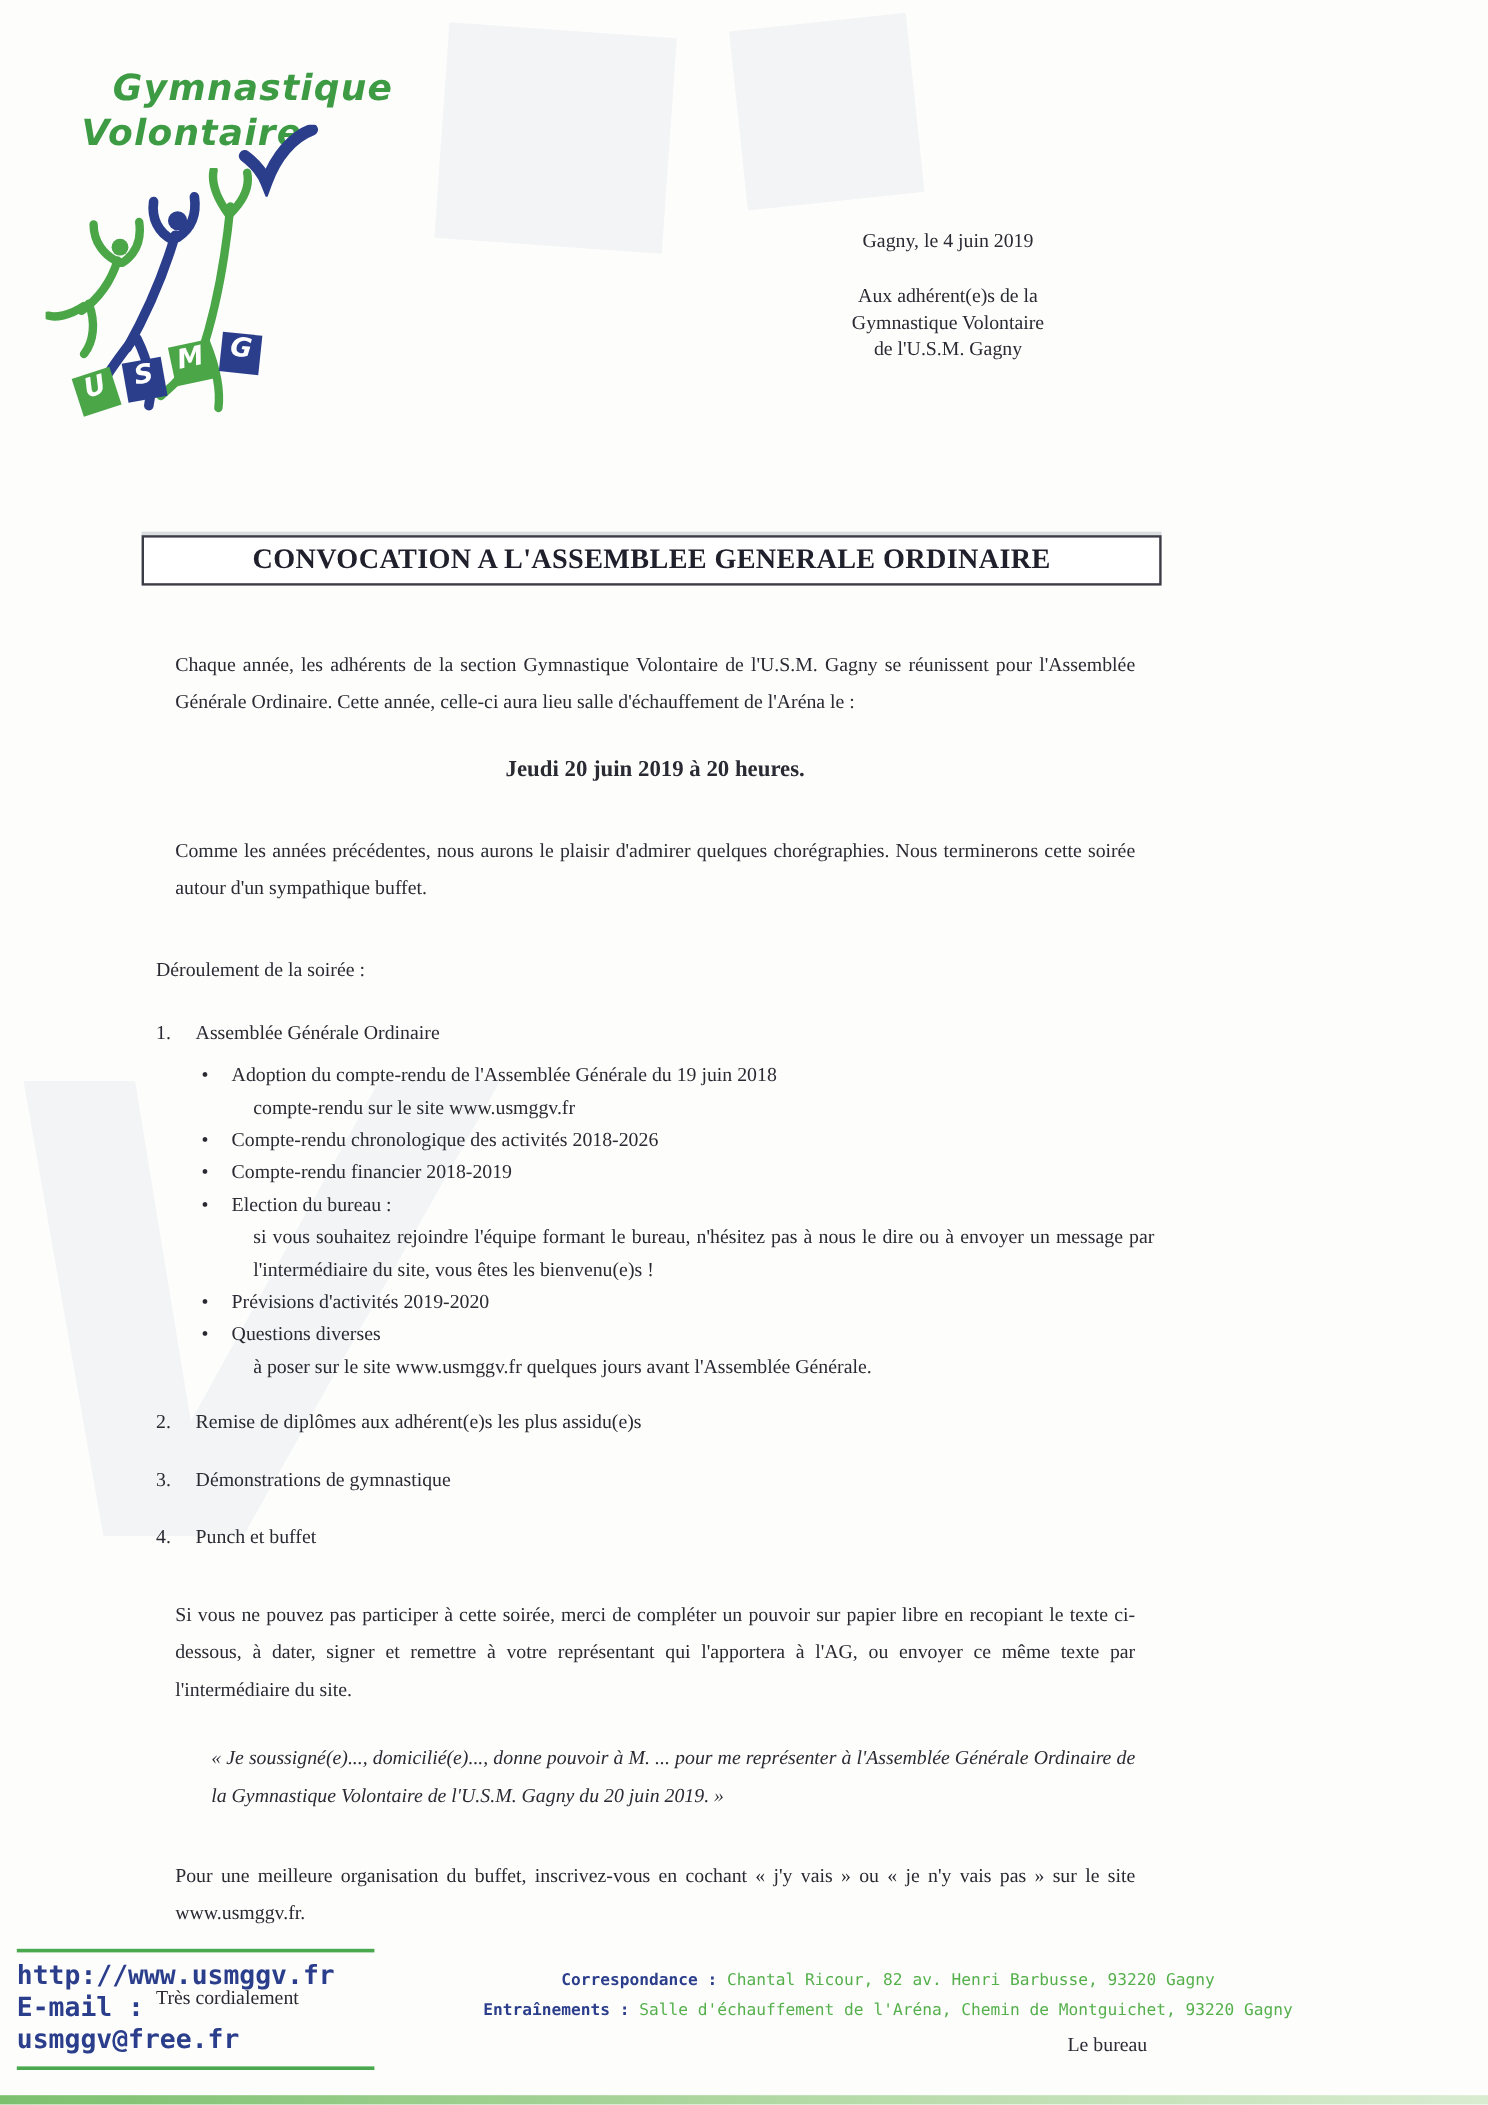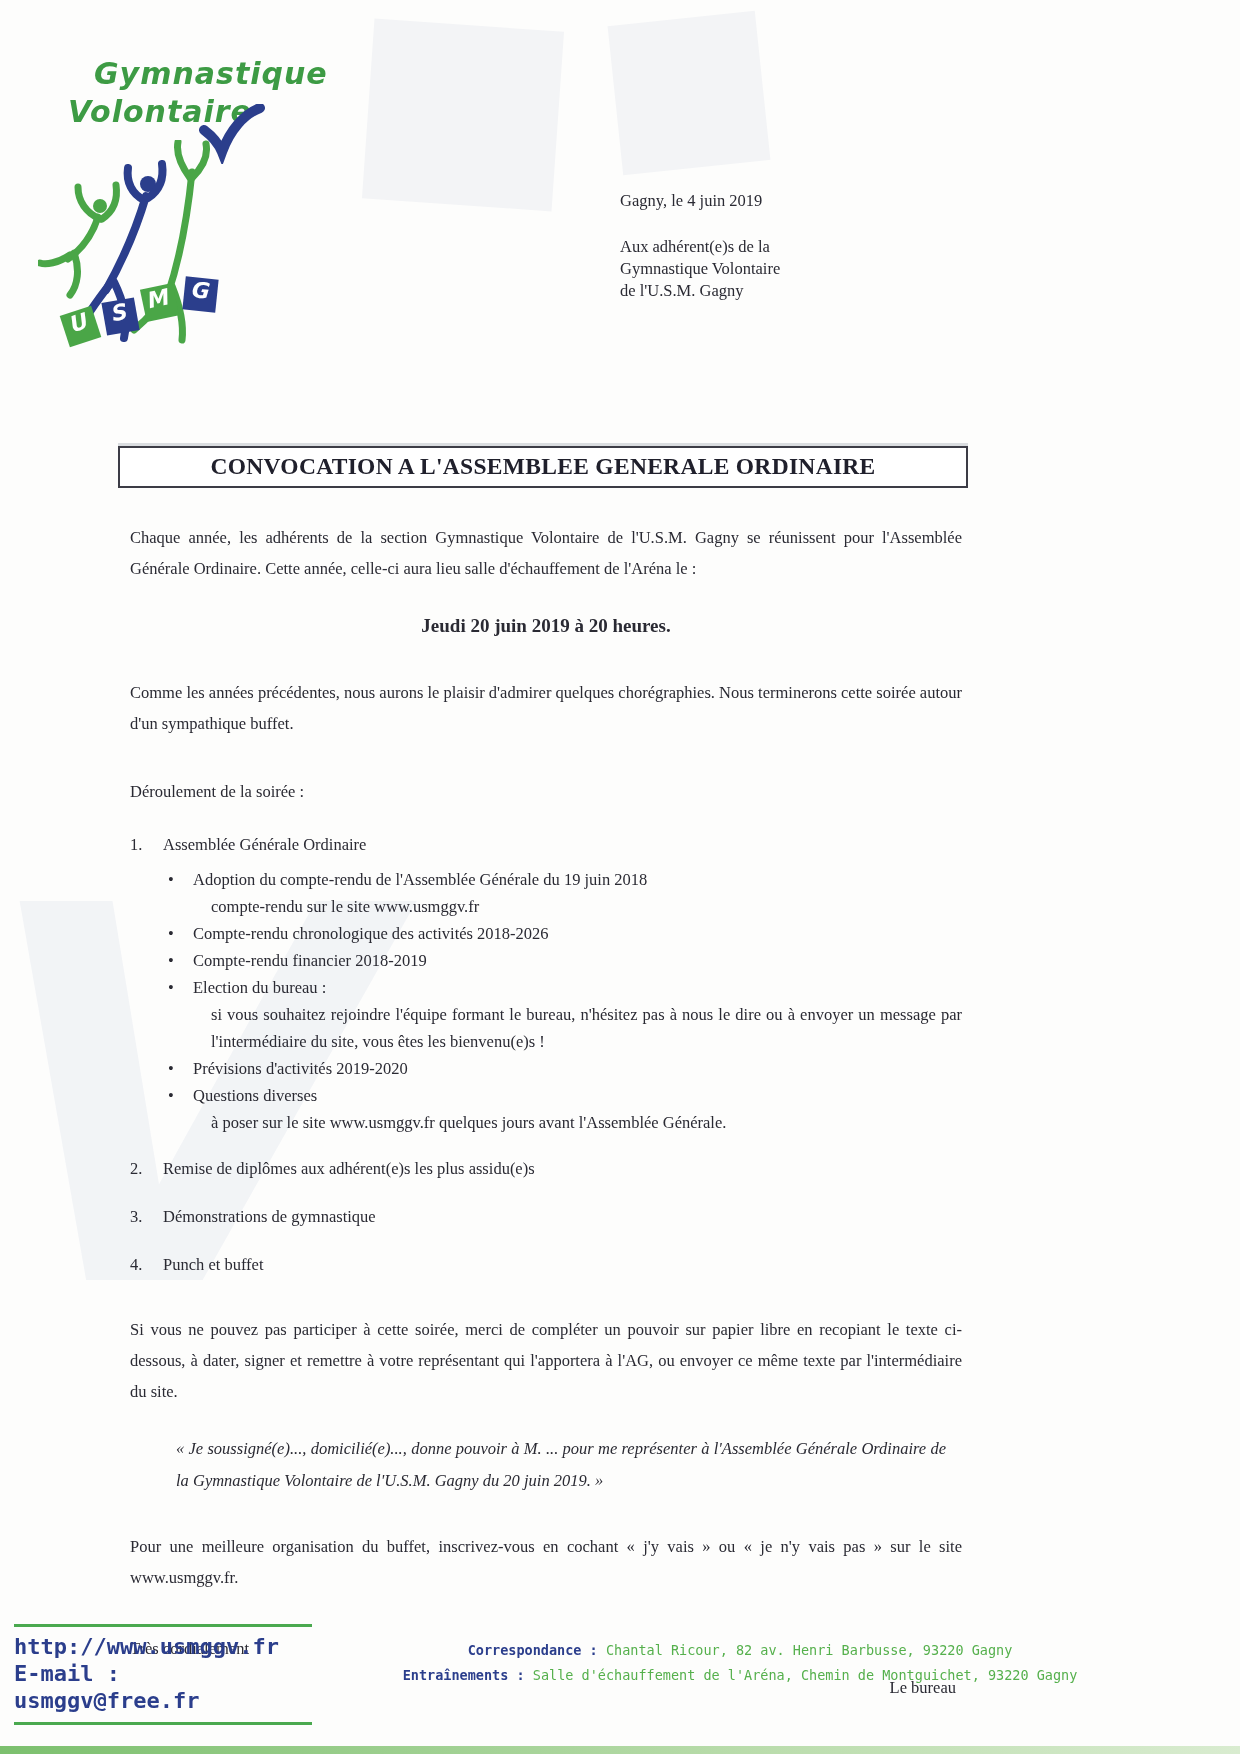--- a/index.html
+++ b/index.html
@@ -24,33 +24,33 @@
   .logo-fig{position:absolute;left:0px;top:92px;}
   .logo-check{position:absolute;left:160px;top:56px;}
   .usmg-box{position:absolute;width:33px;height:33px;text-align:center;line-height:33px;
             font:italic bold 22px "DejaVu Sans",sans-serif;color:#ffffff;}
   .ub-u{left:26px;top:262px;background:#4aa647;transform:rotate(-18deg);}
   .ub-s{left:66px;top:252px;background:#2b3e8c;transform:rotate(-10deg);}
   .ub-m{left:105px;top:238px;background:#4aa647;transform:rotate(-12deg);}
   .ub-g{left:146px;top:230px;background:#2b3e8c;transform:rotate(6deg);}
 
   
-  .header-block{position:absolute;top:190px;left:620px;width:340px;text-align:left;
+  .header-block{position:absolute;top:190px;left:620px;width:340px;text-align:center;
                 font-size:16.5px;line-height:22px;}
   .header-date{margin-bottom:24px;}
 
   
   .title-box{position:absolute;left:118px;top:446px;width:846px;border:2px solid #3c3c46;
              background:#ffffff;text-align:center;padding:5px 0 6px;font-weight:bold;
              font-size:23.5px;letter-spacing:.3px;color:#20202c;
              box-shadow:0 -3px 0 rgba(130,140,150,.28);}
 
   
   .body{position:absolute;left:130px;top:522px;width:832px;font-size:16.5px;line-height:31px;}
-  .p{margin:0;text-align:justify;}
+  .p{margin:16px;text-align:justify;}
   .event-date{text-align:center;font-weight:bold;font-size:19px;margin:26px 0 0;}
   .p2{margin-top:36px;}
   .agenda-heading{margin-top:37px;text-align:left;}
   .num-item{display:flex;margin-top:16px;}
   .num-item.first{margin-top:22px;}
   .num-item.spaced{margin-top:17px;}
   .num{width:33px;flex:none;}
   .bullets{margin-left:38px;margin-top:6px;line-height:27px;}
   .bullet{display:flex;}
   .dot{width:25px;flex:none;}

